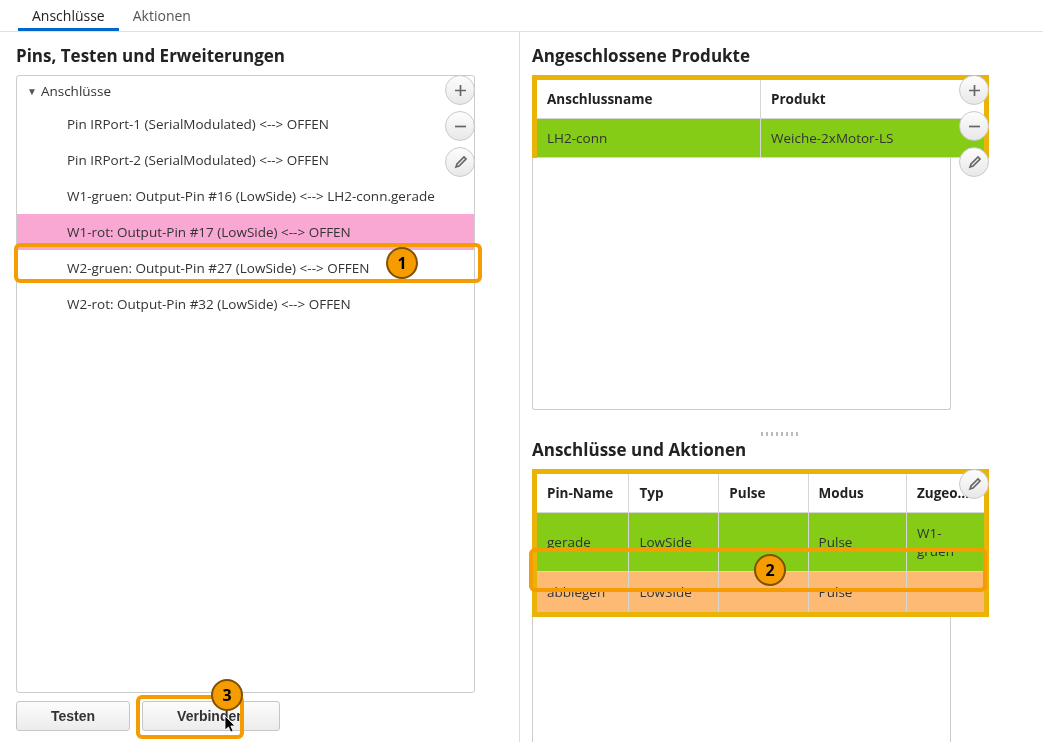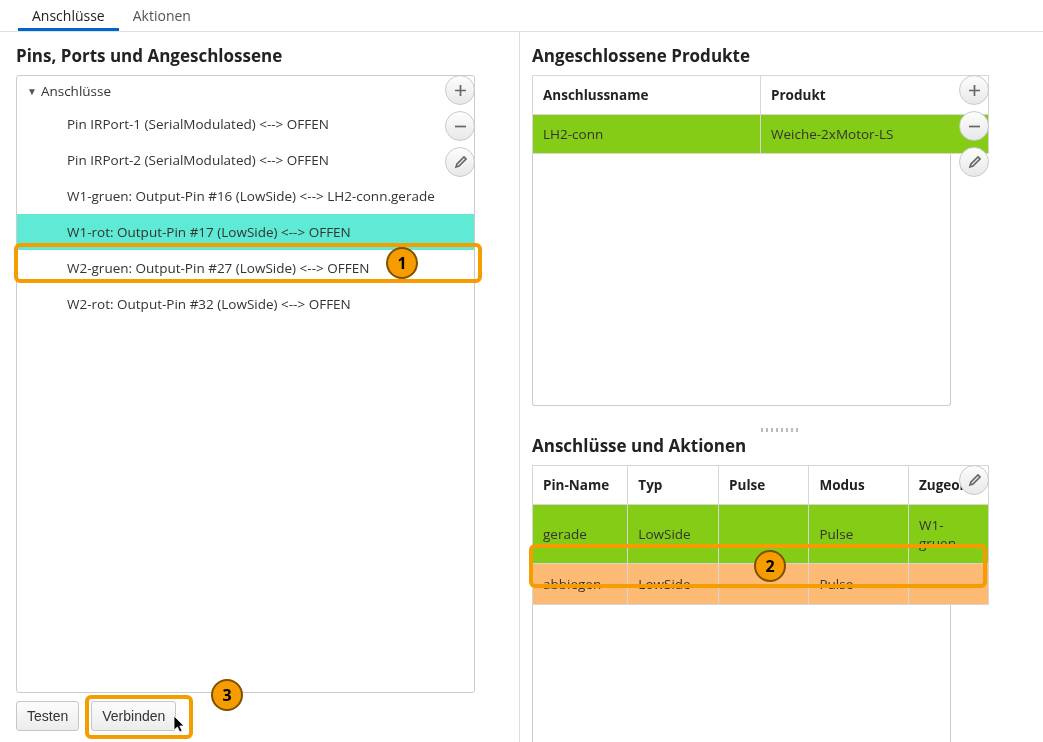--- a/index.html
+++ b/index.html
@@ -65,54 +65,55 @@
   .tree-root {
     padding: 6px 10px; display: flex; align-items: center; gap: 4px;
     cursor: pointer;
   }
   .tree-root .caret { font-size: 10px; color: #555; }
   .tree-item {
     padding: 9px 10px 9px 50px; cursor: pointer;
     white-space: nowrap;
   }
   .tree-item.selected {
-    background: #5eead4;
+    background: #f9a8d4;
   }
   
   .ann-frame {
     position: absolute; border: 4px solid #f59c00; border-radius: 6px;
     pointer-events: none; z-index: 20;
   }
   .ann-circle {
     width: 32px; height: 32px; border-radius: 50%;
     background: #f59c00; border: 2px solid #804f00;
     color: #000; font-weight: 700; font-size: 16px;
     display: flex; align-items: center; justify-content: center;
     position: absolute; z-index: 25;
   }
   
   .btnrow { display: flex; gap: 12px; margin-top: 8px; position: relative; }
   .btn {
     border: 1px solid #c6c6c6; background: linear-gradient(#fcfcfc,#ececec);
-    border-radius: 3px; padding: 6px 10px; font-size: 14px; cursor: pointer;
+    border-radius: 3px; padding: 6px 34px; font-size: 14px; cursor: pointer;
     color: #333;
+    font-weight: bold;
   }
   .btn.verbinden { position: relative; }
   .cursor-arrow {
     position: absolute; width: 14px; height: 18px; z-index: 30;
   }
   
   .section-top, .section-bottom {
     position: relative; margin-bottom: 24px;
   }
   .table-wrap {
     position: relative; margin-right: 38px;
   }
   .table {
-    border: 1px solid #eab308; border-radius: 3px;
+    border: 5px solid #eab308; border-radius: 3px;
     width: 100%; border-collapse: collapse;
     font-size: 13.5px;
   }
   .table th, .table td {
     border: 1px solid #d6d6d6; padding: 10px 10px; text-align: left;
     vertical-align: middle;
   }
   .table th {
     background: #fff; font-weight: 700; color: #222;
   }
@@ -143,21 +144,21 @@
 <body>
 
 <div class="tabs">
   <div class="tab active">Anschlüsse</div>
   <div class="tab">Aktionen</div>
 </div>
 
 <div class="main">
 
   <div class="left">
-    <h3>Pins, Ports und Angeschlossene</h3>
+    <h3>Pins, Testen und Erweiterungen</h3>
     <div class="tree-wrap">
       <div class="iconcol">
         <div class="roundbtn">
           <svg>
               <path d="M7.5 2v11M2 7.5h11"></path>
             </svg>
         </div>
         <div class="roundbtn">
           <svg>
               <path d="M2 7.5h11"></path>

